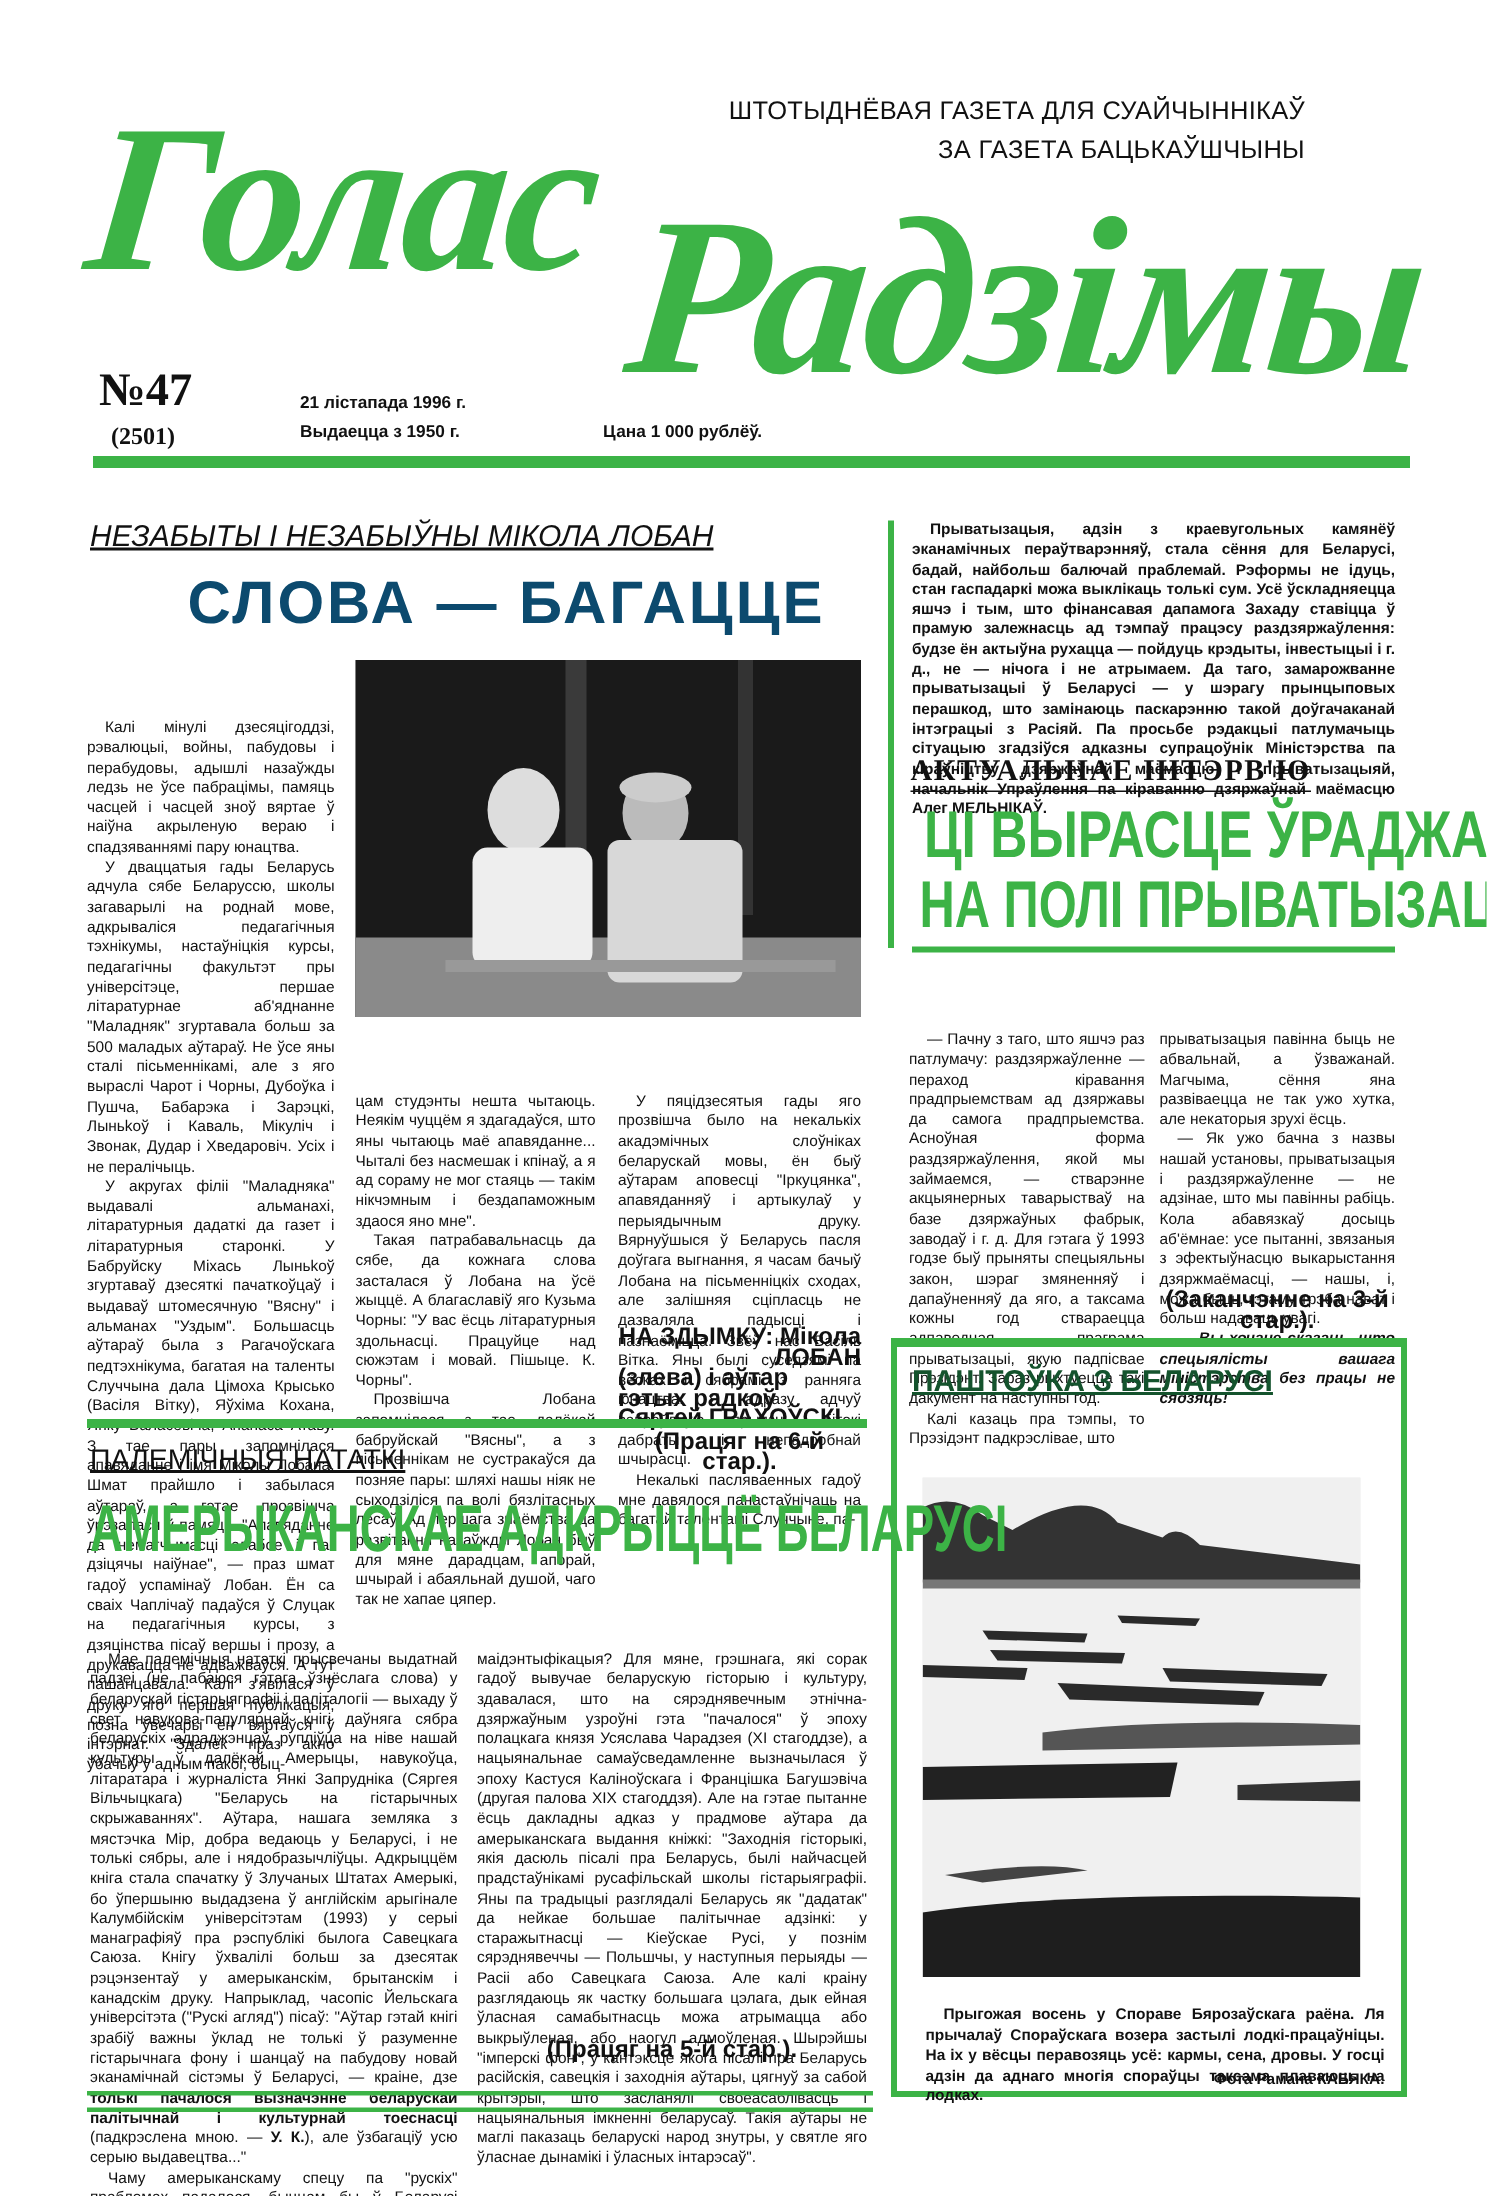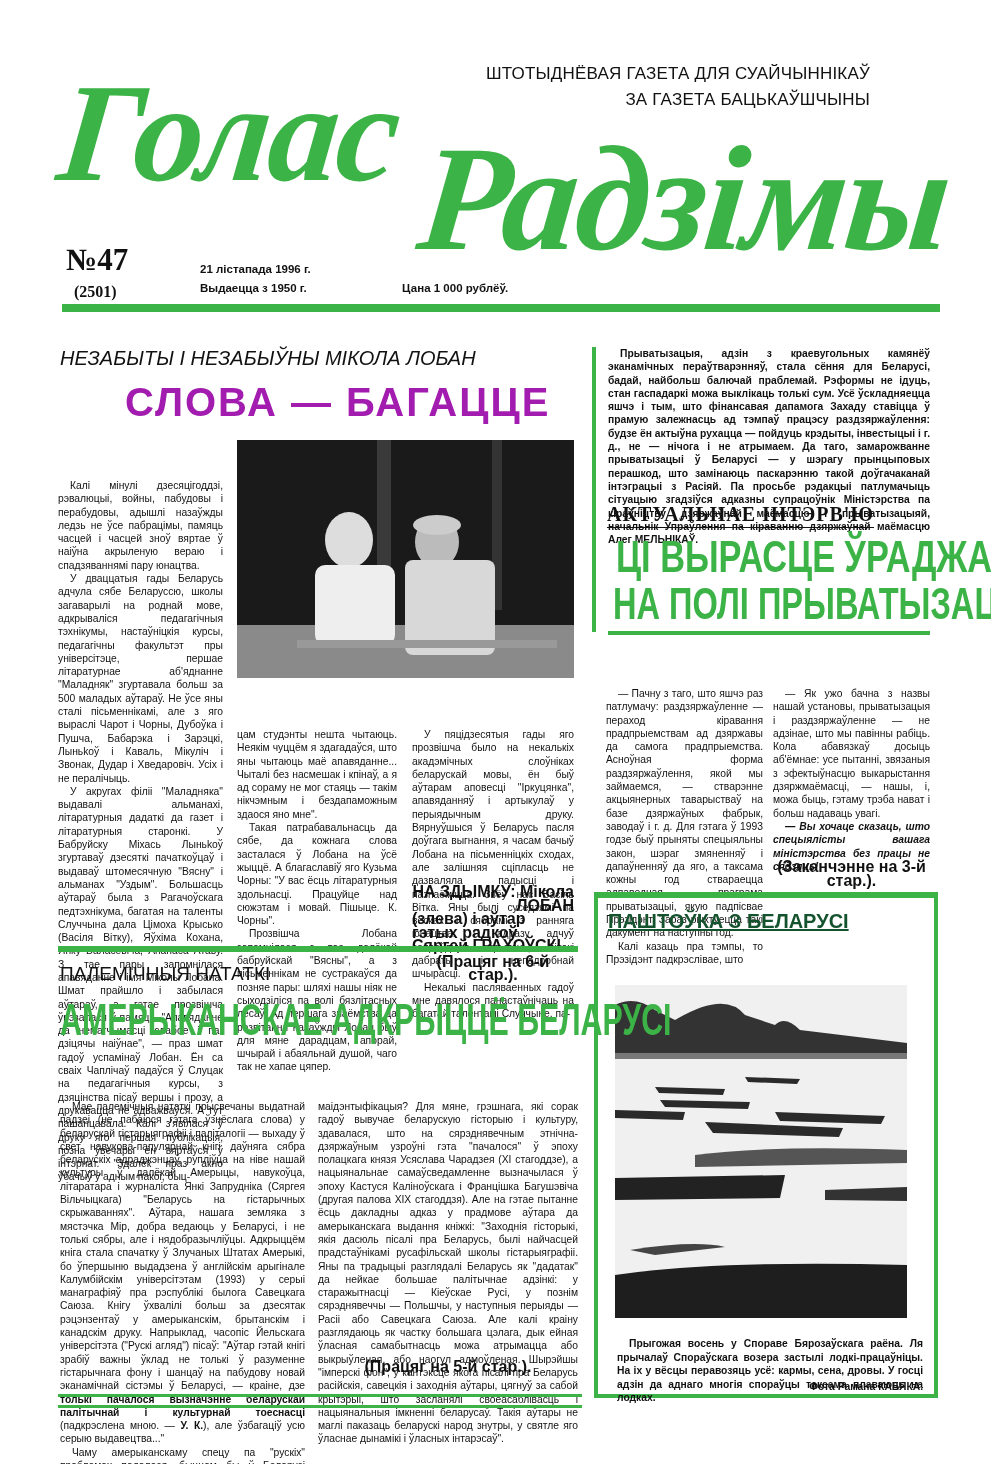--- a/index.html
+++ b/index.html
@@ -15,22 +15,22 @@
   .issue { left: 66px; top: 238px; font-family: "Liberation Serif", serif; font-weight: bold; font-size: 31px; line-height: 44px; }
   .issue-sub { left: 74px; top: 283px; font-family: "Liberation Serif", serif; font-weight: bold; font-size: 16px; }
   .meta { font-size: 11.5px; font-weight: bold; }
 
   
   .txt { font-size: 10.3px; line-height: 13.3px; text-align: justify; hyphens: auto; margin-top: 42px; }
   .txt p { text-indent: 12px; }
   .txt b { font-weight: bold; }
   .bold-txt { font-weight: bold; font-size: 10.3px; line-height: 13.3px; text-align: justify; }
 
-  .kicker { font-size: 20px; text-decoration-thickness: 1.5px; }
-  .headline-wide { font-weight: bold; color: #a21caf; font-size: 40px; letter-spacing: 2px; }
+  .kicker { font-size: 20px; text-decoration: underline; text-decoration-thickness: 1.5px; }
+  .headline-wide { font-weight: bold; color: #0c4a6e; font-size: 40px; letter-spacing: 2px; }
   .headline-cond { font-weight: bold; color: #3cb346; font-family: "Liberation Sans", sans-serif; transform-origin: left top; }
 
   .photo { background: #222; overflow: hidden; }
   .caption { font-size: 16px; font-weight: bold; line-height: 13.5px; }
 </style>
 </head>
 <body>
 
 <div class="abs logo1">Голас</div>
 <div class="abs logo2">Радзімы</div>
@@ -96,20 +96,21 @@
 
 <div class="abs headline-cond" style="left:616px; top:533px; font-size:44px; line-height:48px; transform:scaleX(0.78); white-space:nowrap;">ЦІ ВЫРАСЦЕ ЎРАДЖАЙ</div>
 <div class="abs headline-cond" style="left:613px; top:580px; font-size:44px; line-height:48px; transform:scaleX(0.74); white-space:nowrap;">НА ПОЛІ ПРЫВАТЫЗАЦЫІ</div>
 <div class="abs gbar" style="left:608px; top:631px; width:322px; height:4px;"></div>
 
 <div class="abs txt" style="left:606px; top:645px; width:157px;">
   <p>— Пачну з таго, што яшчэ раз патлумачу: раздзяржаўленне — пераход кіравання прадпрыемствам ад дзяржавы да самога прадпрыемства. Асноўная форма раздзяржаўлення, якой мы займаемся, — стварэнне акцыянерных таварыстваў на базе дзяржаўных фабрык, заводаў і г. д. Для гэтага ў 1993 годзе быў прыняты спецыяльны закон, шэраг змяненняў і дапаўненняў да яго, а таксама кожны год ствараецца адпаведная праграма прыватызацыі, якую падпісвае Прэзідэнт. Зараз рыхтуецца такі дакумент на наступны год.</p>
   <p>Калі казаць пра тэмпы, то Прэзідэнт падкрэслівае, што</p>
 </div>
 <div class="abs txt" style="left:773px; top:645px; width:157px;">
+  <p style="text-indent:0">прыватызацыя павінна быць не абвальнай, а ўзважанай. Магчыма, сёння яна развіваецца не так ужо хутка, але некаторыя зрухі ёсць.</p>
   <p>— Як ужо бачна з назвы нашай установы, прыватызацыя і раздзяржаўленне — не адзінае, што мы павінны рабіць. Кола абавязкаў досыць аб'ёмнае: усе пытанні, звязаныя з эфектыўнасцю выкарыстання дзяржмаёмасці, — нашы, і, можа быць, гэтаму трэба нават і больш надаваць увагі.</p>
   <p style="font-weight:bold; font-style:italic;">— Вы хочаце сказаць, што спецыялісты вашага міністэрства без працы не сядзяць!</p>
 </div>
 <div class="abs caption" style="left:773px; top:860px; width:157px; text-align:center;">(Заканчэнне на 3-й стар.).</div>
 
 <div class="abs" style="left:594px; top:892px; width:344px; height:506px; border:4px solid #3cb346; border-top-width:6px;"></div>
 <div class="abs" style="left:608px; top:910px; font-weight:bold; font-size:20px; color:#14532d; text-decoration:underline; text-decoration-thickness:2px;">ПАШТОЎКА З БЕЛАРУСІ</div>
 
 <div class="abs photo" style="left:615px; top:985px; width:292px; height:333px; background:#eee;">
   <svg width="292" height="333" viewBox="0 0 292 333">

